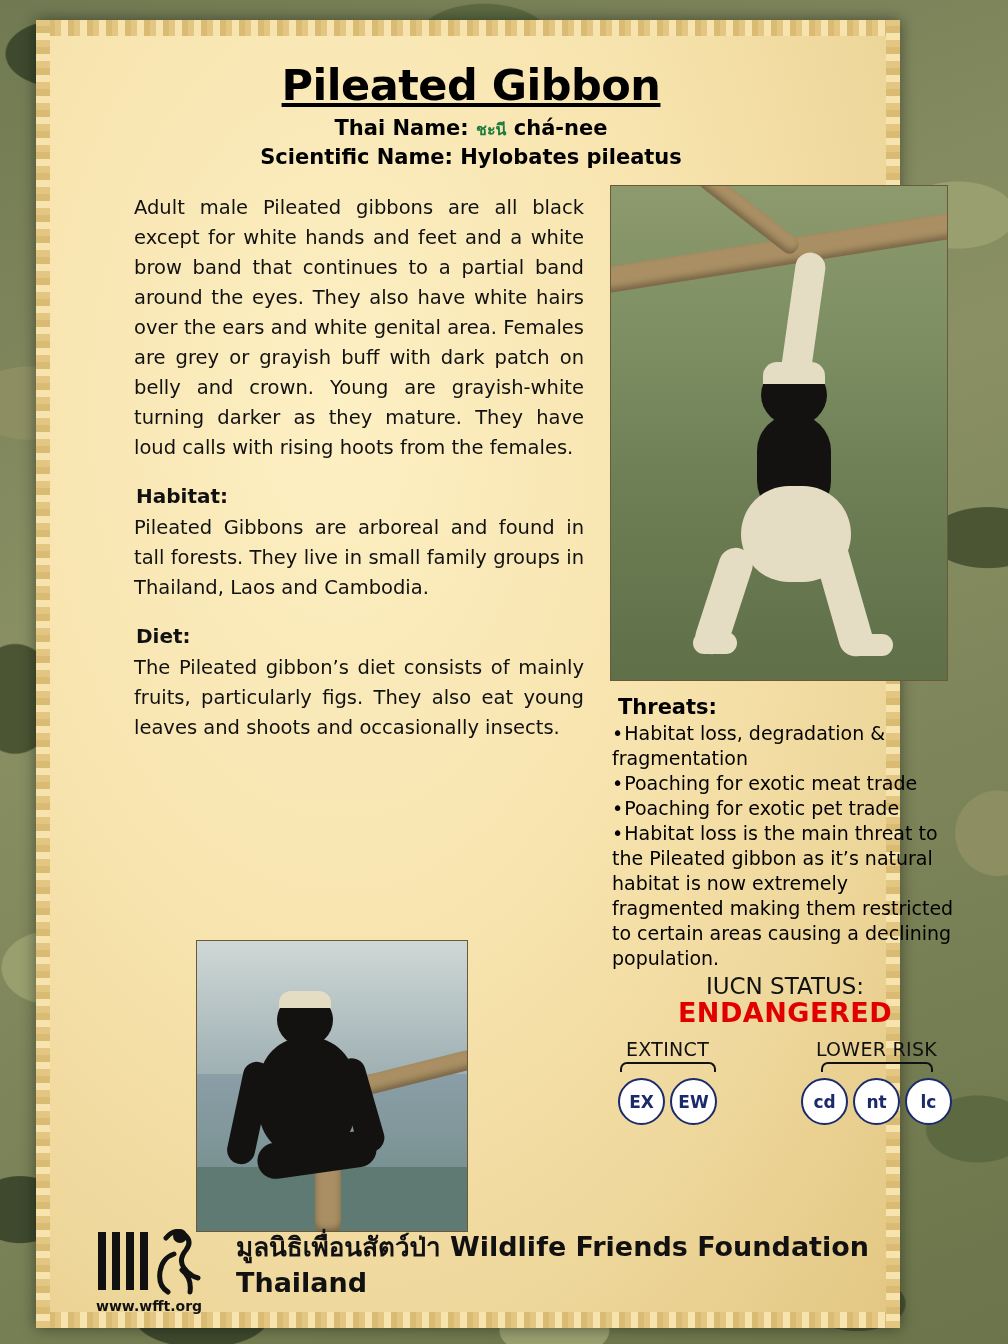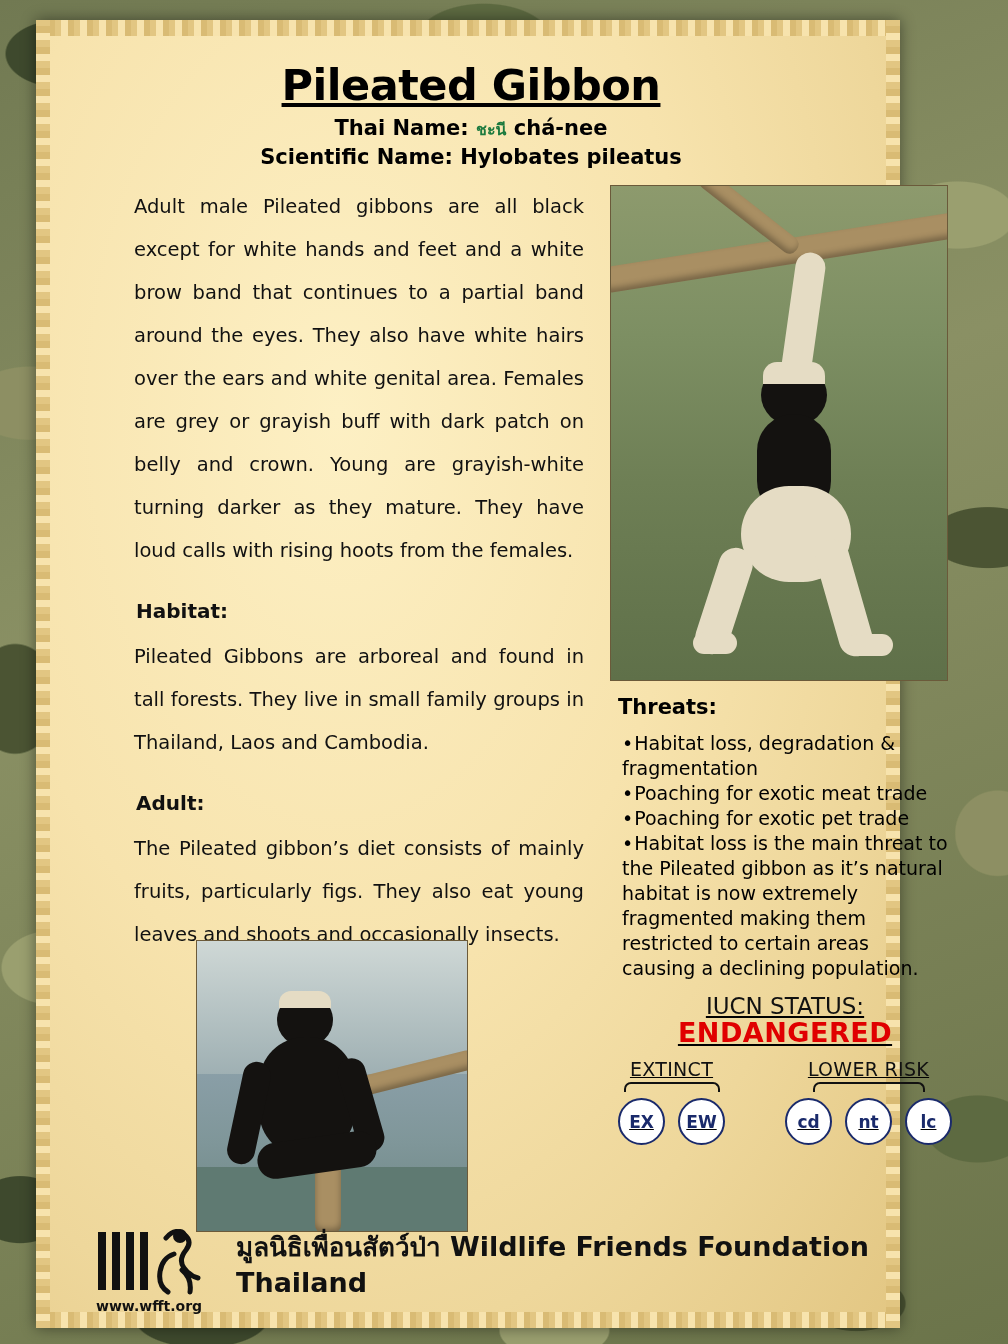--- a/index.html
+++ b/index.html
@@ -81,24 +81,24 @@
     font-weight:bold;
     margin:3px 0;
     color:#000;
   }
   .thaiword { color:#1b7a3e; font-size:16px;margin-top:12px; }
 
   
   .cols { position:relative; margin-top:16px; }
 
   .left-col {
-    position:absolute; left:58px; top:0; width:450px;
+    position:absolute; left:58px; top:8px; width:450px;
     text-align:justify;
     font-size:19.5px;
-    line-height:43px;
+    line-height:30px;
     color:#111;
   }
   .left-col p { margin:0 0 18px 0; }
   .sec-head { font-weight:bold; font-size:20px; margin:4px 0 2px 2px; }
 
   .right-col {
     position:absolute; left:534px; top:0; width:350px;
   }
 
   
@@ -119,35 +119,35 @@
   
   .branch {
     position:absolute; background:#a98f63; border-radius:8px;
     box-shadow:inset 0 -4px 6px rgba(0,0,0,.3);
   }
   .body-dark { position:absolute; background:#141210; border-radius:50%; }
   .fur { position:absolute; background:#e5dcc4; border-radius:50%; }
 
   .threats { margin-top:14px; }
   .threats h3 { margin:0 0 2px 8px; font-size:21px; font-weight:bold; }
-  .threats ul { margin:12px; padding:0; list-style:none; }
+  .threats ul { margin:2px; padding:0; list-style:none; }
   .threats li { font-size:19px; line-height:25px; margin:0; }
   .threats li::before { content:"\2022"; margin-right:1px; }
 
   
-  #iucn { text-align:center;text-decoration:underline; }
+  #iucn { text-align:center; }
   #iucn-label { font-size:23px; color:#111; }
   #iucn-value { font-size:27px; font-weight:bold; color:#e00000; letter-spacing:.5px; margin-top:-2px;}
 
   .scale-wrap { margin-top:10px; position:relative; height:96px; }
   .scale-groups { display:flex; justify-content:space-between; padding:0 8px;}
   .grp { text-align:center; }
   .grp .glabel { font-size:19px; letter-spacing:.3px; color:#111;text-align:center; }
   .brace { height:10px; border:2px solid #111; border-bottom:none; border-radius:7px 7px 0 0; margin:2px auto 0; }
-  .circles { display:flex; justify-content:flex-end; gap:13px; margin-top:6px; }
+  .circles { display:flex; justify-content:flex-end; gap:5px; margin-top:6px; }
   .circ {
     width:47px; height:47px; border-radius:50%;
     border:2px solid #1a2a6b; background:#fff;
     display:flex; align-items:center; justify-content:center;
     font-size:17px; font-weight:bold; color:#1a2a6b;
   }
   .circ.active { background:#e40000; border-color:#111; color:#fff; }
 
   
   #footer {
@@ -188,21 +188,21 @@
     </div>
 
     <div class="cols">
 
       <div class="left-col">
         <p>Adult male Pileated gibbons are all black except for white hands and feet and a white brow band that continues to a partial band around the eyes. They also have white hairs over the ears and white genital area. Females are grey or grayish buff with dark patch on belly and crown. Young are grayish-white turning darker as they mature. They have loud calls with rising hoots from the females.</p>
 
         <div class="sec-head">Habitat:</div>
         <p>Pileated Gibbons are arboreal and found in tall forests. They live in small family groups in Thailand, Laos and Cambodia.</p>
 
-        <div class="sec-head">Adult:</div>
+        <div class="sec-head">Diet:</div>
         <p>The Pileated gibbon’s diet consists of mainly fruits, particularly figs. They also eat young leaves and shoots and occasionally insects.</p>
       </div>
 
       <div class="right-col">
 
         <div class="photo" id="photo-gibbon-hanging">
 
           <div class="branch" style="left:-10px; top:52px; width:380px; height:26px; transform:rotate(-9deg);"></div>
           <div class="branch" style="left:78px; top:18px; width:120px; height:18px; transform:rotate(38deg);"></div>
 

